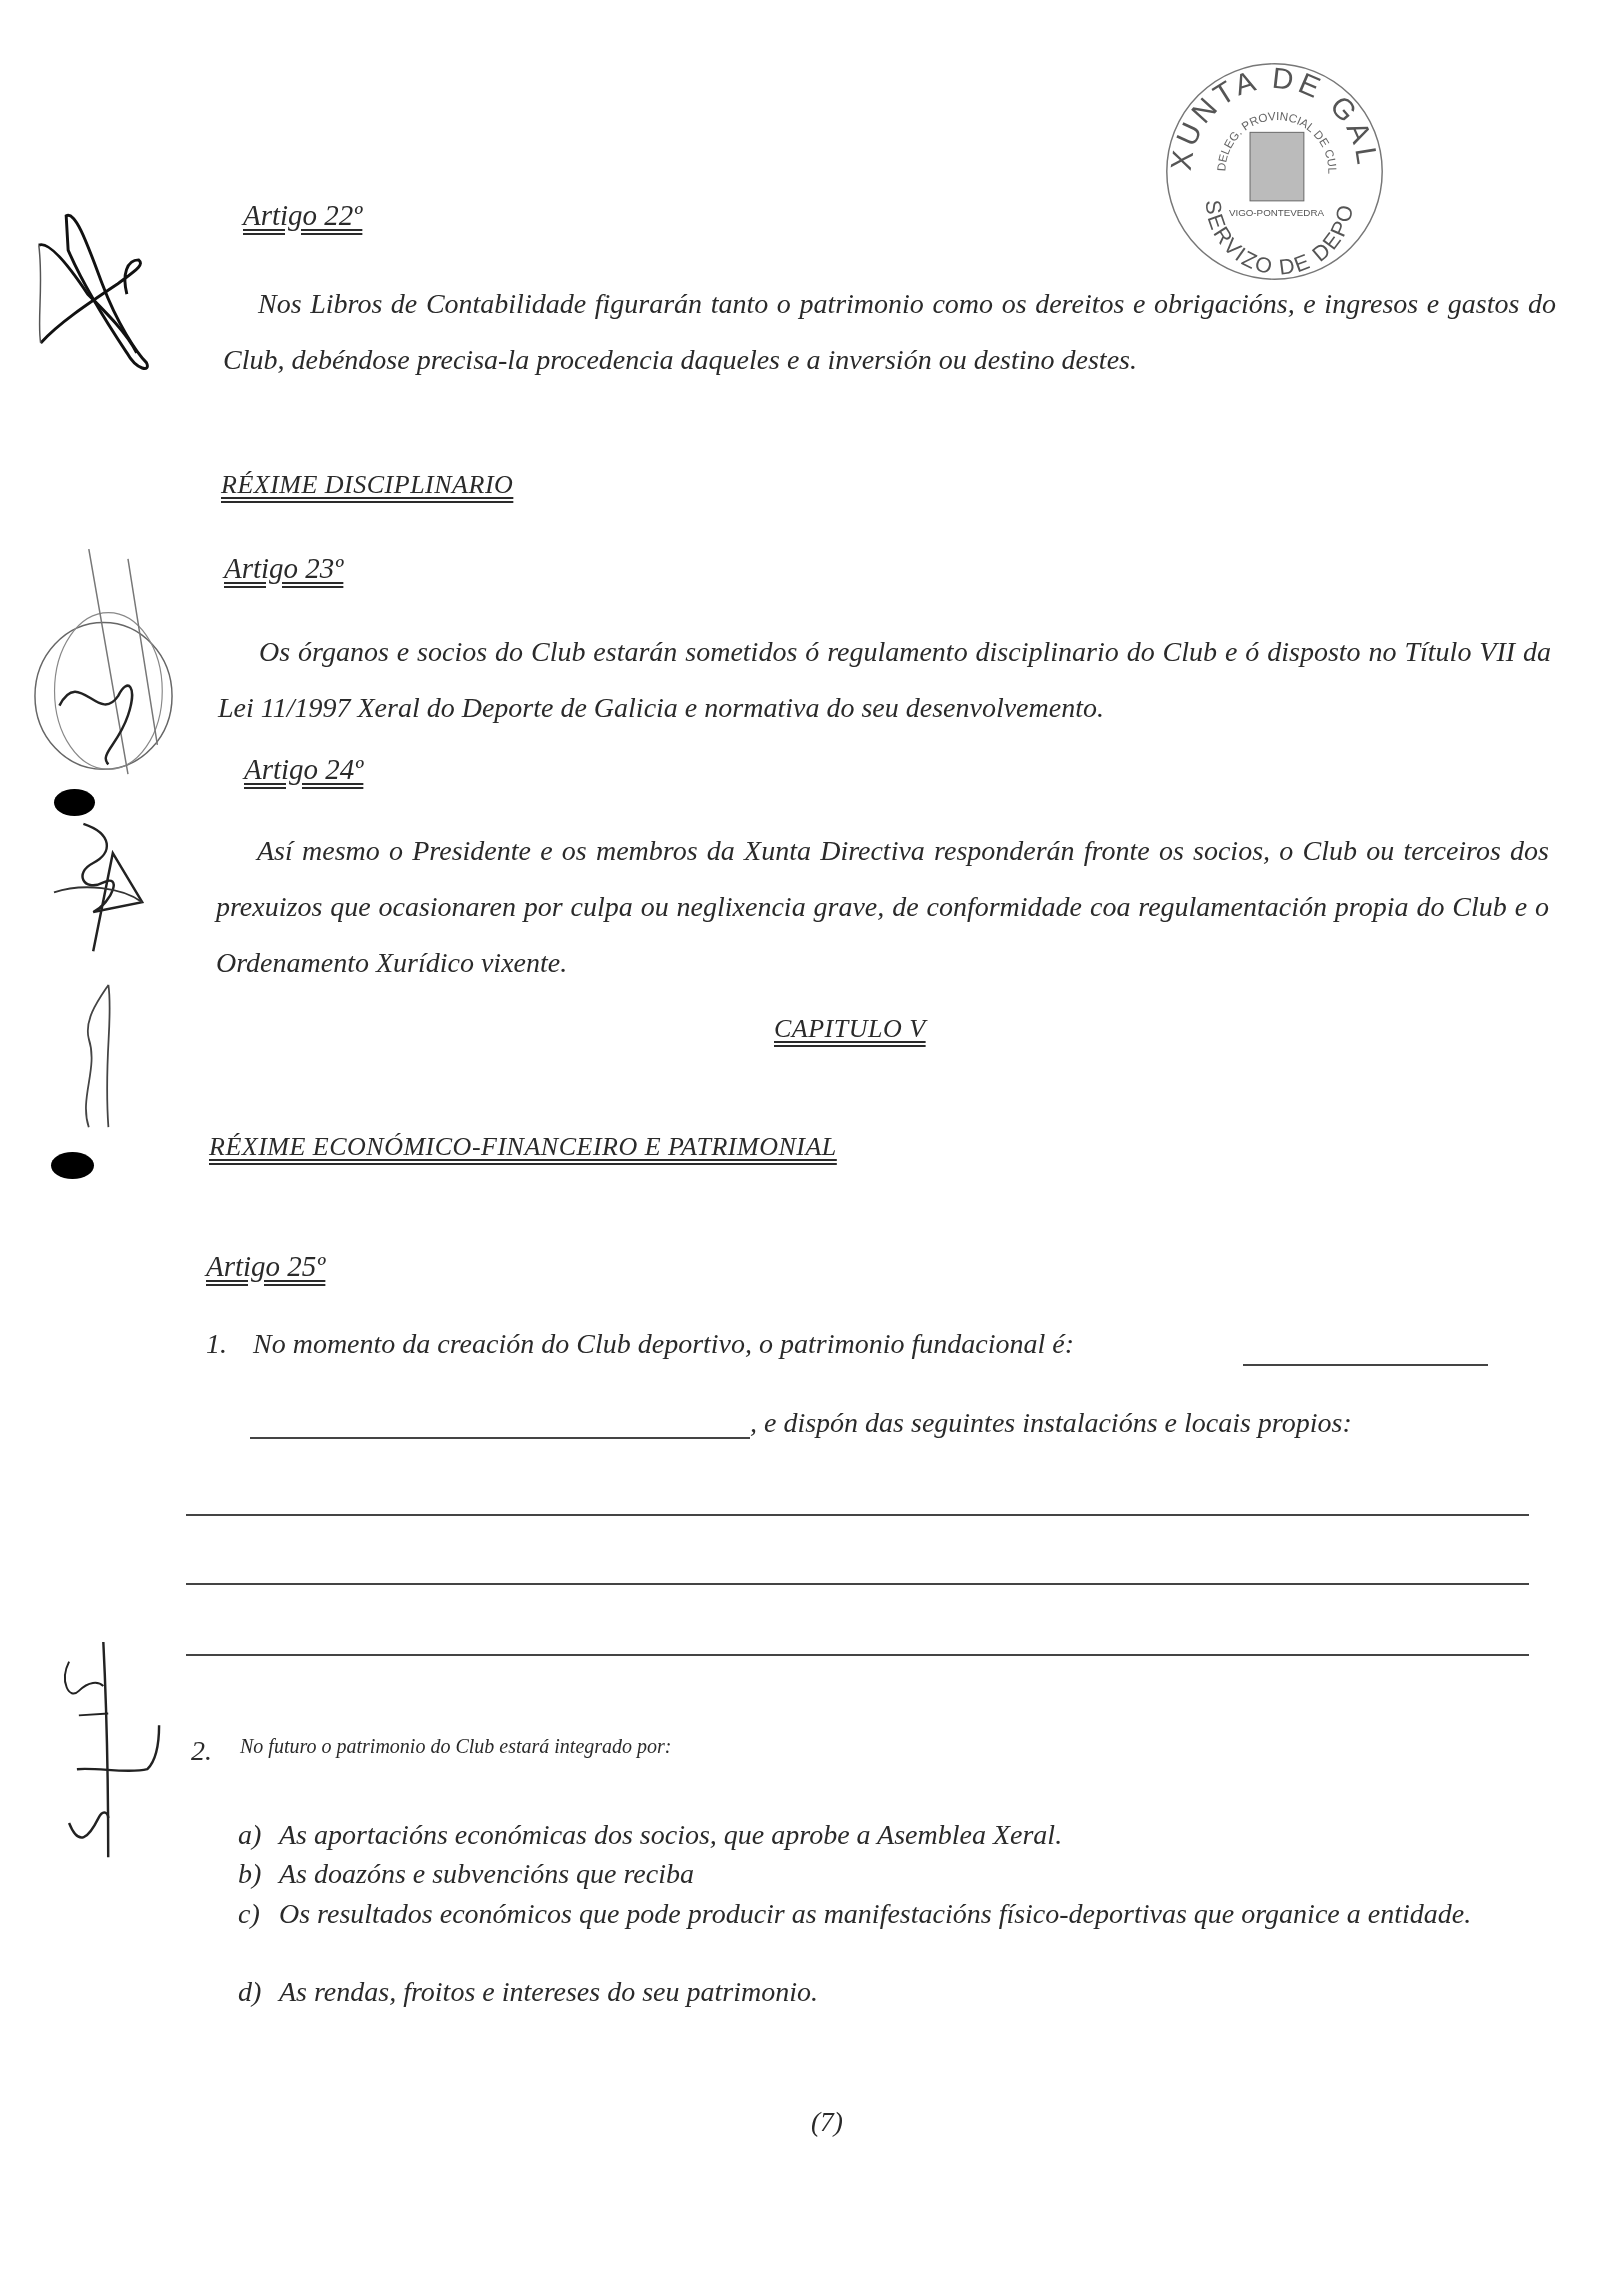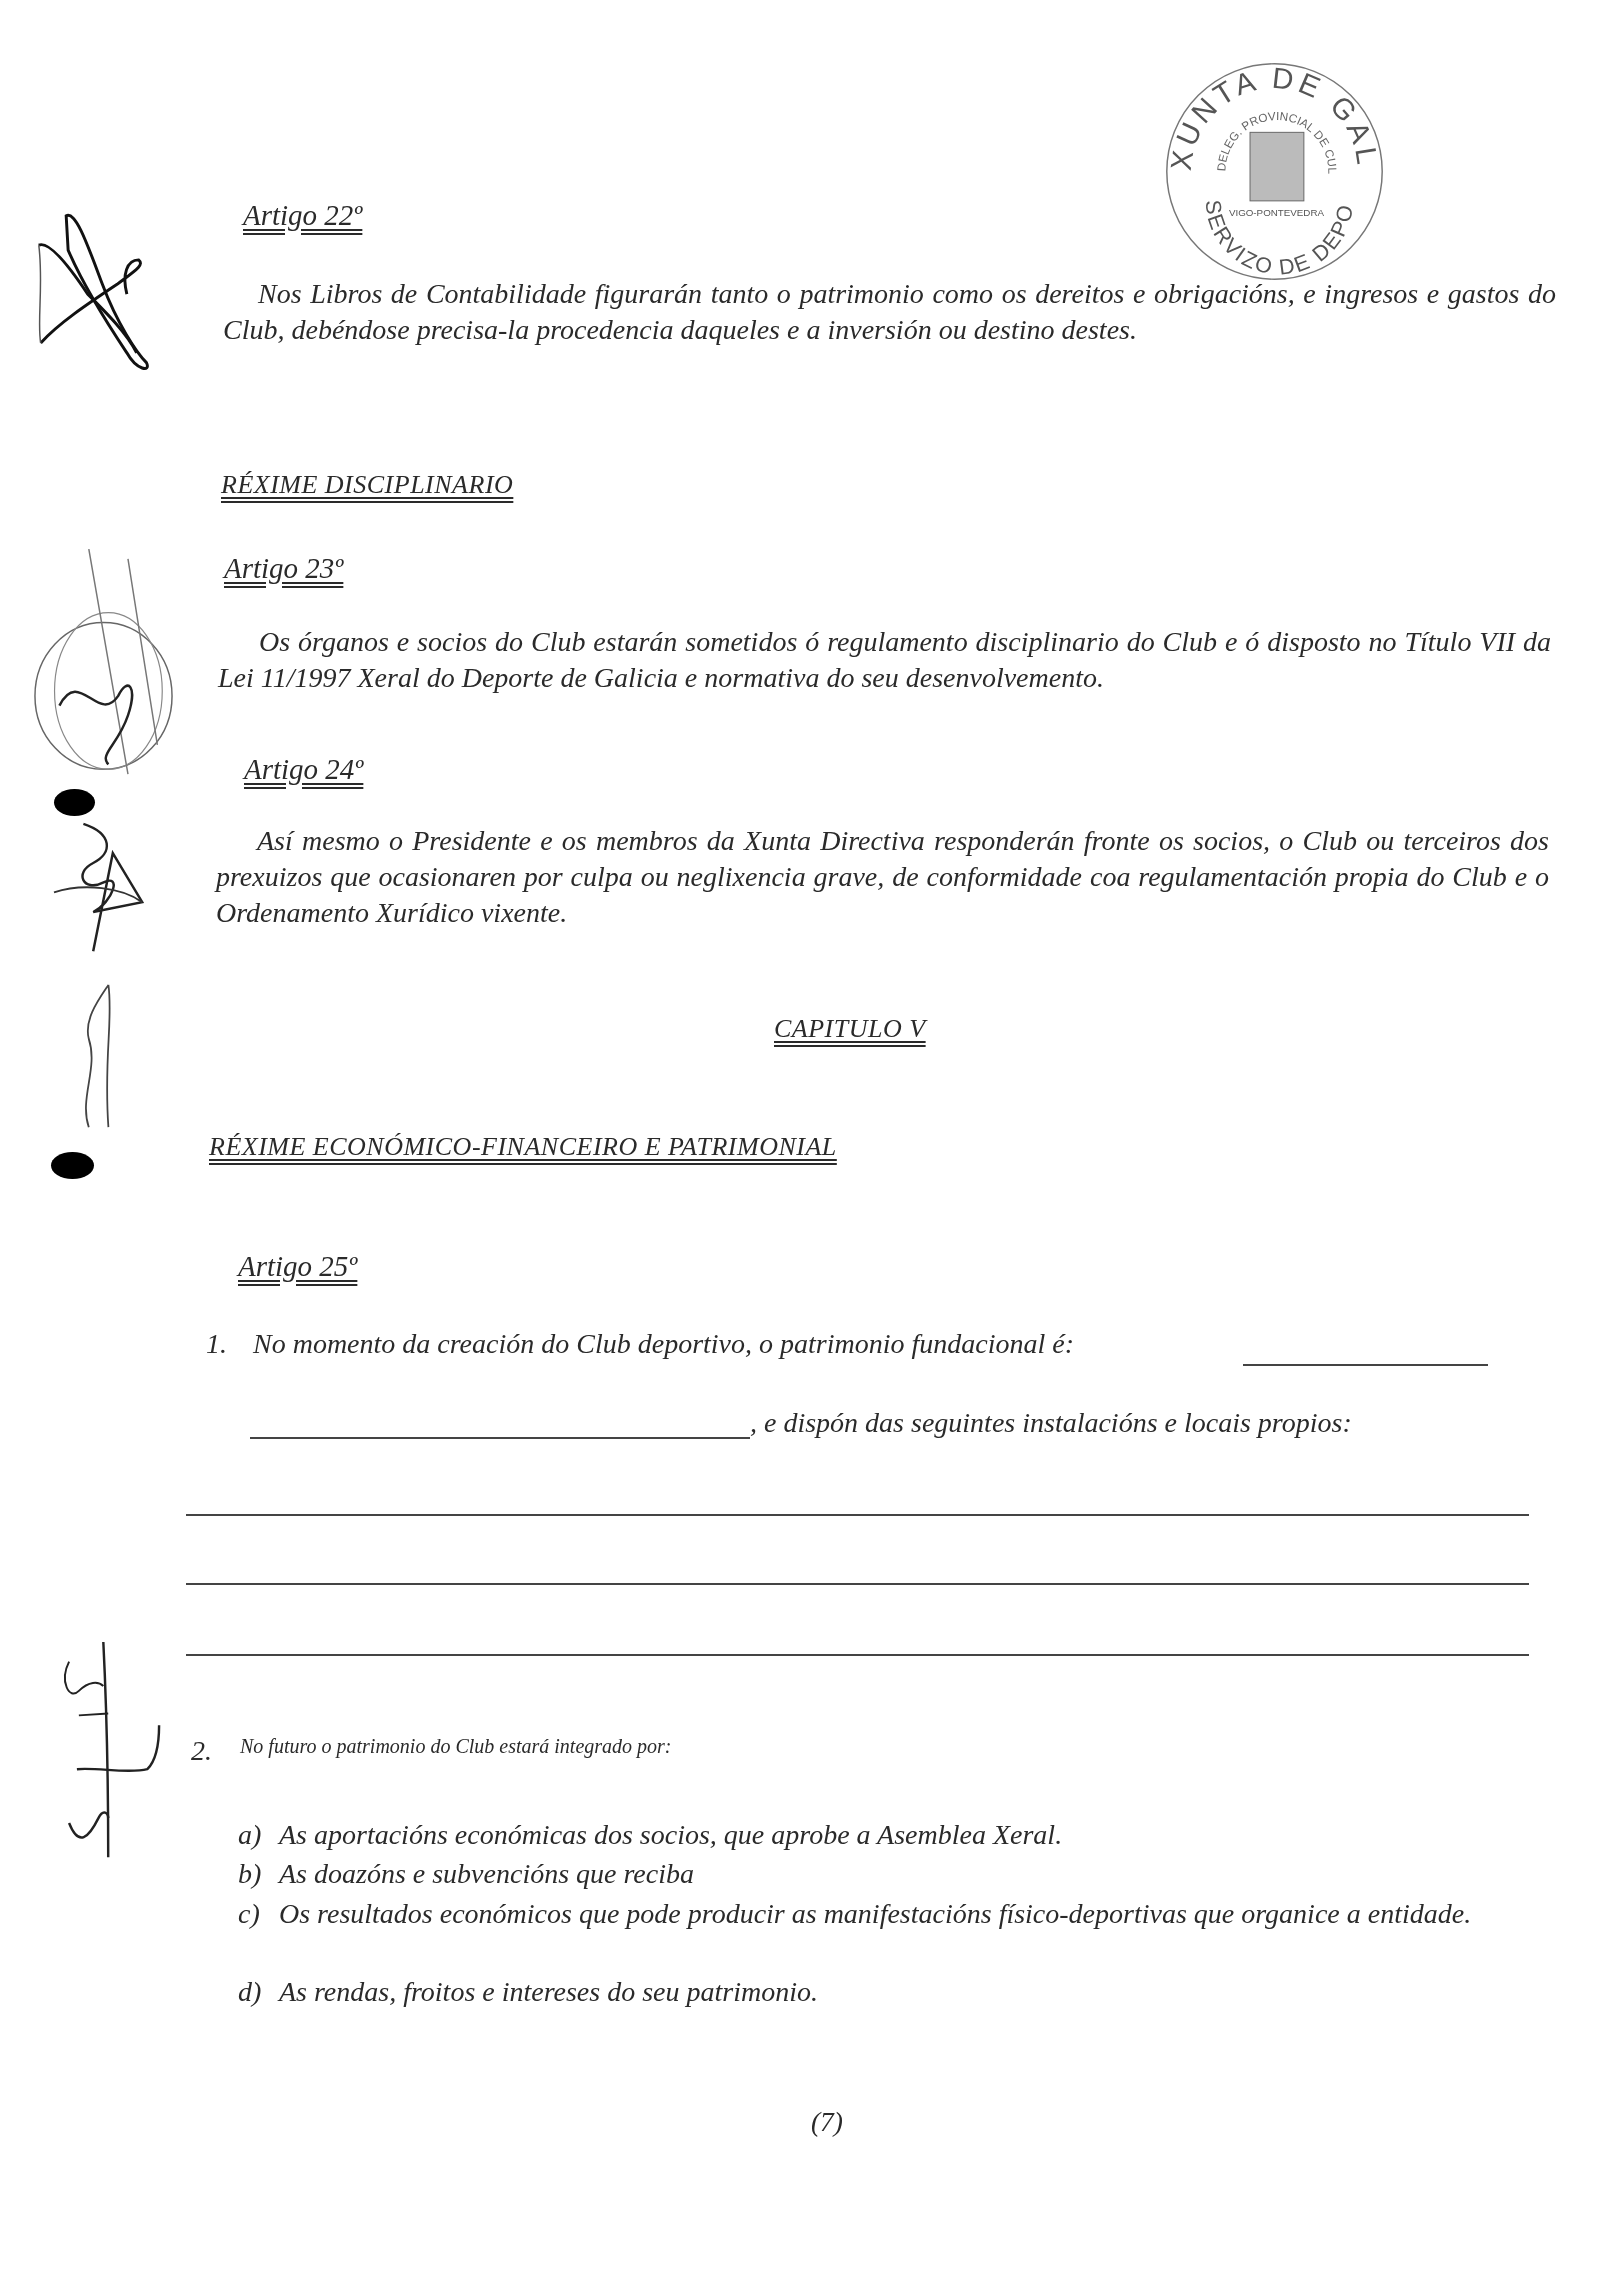--- a/index.html
+++ b/index.html
@@ -2,21 +2,21 @@
 <html><head>
 <meta charset="utf-8">
 <style>
   html, body { margin: 0; padding: 0; background: #ffffff; }
   body { width: 1621px; height: 2293px; position: relative; overflow: hidden;
          font-family: "Liberation Serif", "DejaVu Serif", serif; color: #2a2a2a; }
   .abs { position: absolute; }
   .it { font-style: italic; }
   .art-title { font-style: italic; font-size: 29px; text-decoration: underline double; text-underline-offset: 3.9px; }
   .section-title { font-style: italic; font-size: 26px; text-decoration: underline double; text-underline-offset: 3.9px; letter-spacing: 0.5px; }
-  .para { font-style: italic; font-size: 28px; line-height: 36px; text-align: justify; text-align-last: left; }
+  .para { font-style: italic; font-size: 28px; line-height: 56px; text-align: justify; text-align-last: left; }
   .blank { position: absolute; height: 0; border-top: 2px solid #444; }
   .list-item { font-style: italic; font-size: 28px; line-height: 39px; position: absolute; }
   .list-item .marker { position: absolute; left: 0; }
   .list-item .txt { display: block; margin-left: 41px; }
   .stamp { position: absolute; left: 1157px; top: 54px; width: 235px; height: 235px; }
   .margin-sig { position: absolute; }
   .page-num { font-style: italic; font-size: 27.4px; }
 </style>
 </head>
 <body>
@@ -83,21 +83,21 @@
 
 <div class="abs art-title" style="left:224px;top:552px;text-align:center;">Artigo 23º</div>
 <div class="abs para" style="left:218px;top:624px;width:1333px;text-indent:41px;">Os órganos e socios do Club estarán sometidos ó regulamento disciplinario do Club e ó disposto no Título VII da Lei 11/1997 Xeral do Deporte de Galicia e normativa do seu desenvolvemento.</div>
 
 <div class="abs art-title" style="left:216px;top:753px;margin-left:28px;">Artigo 24º</div>
 <div class="abs para" style="left:216px;top:823px;width:1333px;text-indent:41px;">Así mesmo o Presidente e os membros da Xunta Directiva responderán fronte os socios, o Club ou terceiros dos prexuizos que ocasionaren por culpa ou neglixencia grave, de conformidade coa regulamentación propia do Club e o Ordenamento Xurídico vixente.</div>
 
 <div class="abs section-title" style="left:774px;top:1014px;">CAPITULO V</div>
 <div class="abs section-title" style="left:209px;top:1132px;">RÉXIME ECONÓMICO-FINANCEIRO E PATRIMONIAL</div>
 
-<div class="abs art-title" style="left:206px;top:1250px;margin-left:32px;">Artigo 25º</div>
+<div class="abs art-title" style="left:206px;top:1250px;">Artigo 25º</div>
 
 <div class="abs it" style="left:206px;top:1328px;font-size:28px;">1.</div>
 <div class="abs it" style="left:253px;top:1328px;font-size:28px;">No momento da creación do Club deportivo, o patrimonio fundacional é:</div>
 <div class="blank" style="left:1243px;top:1364px;width:245px;"></div>
 
 <div class="blank" style="left:250px;top:1437px;width:500px;"></div>
 <div class="abs it" style="left:750px;top:1407px;font-size:28px;font-style:italic;">, e dispón das seguintes instalacións e locais propios:</div>
 
 <div class="blank" style="left:186px;top:1514px;width:1343px;"></div>
 <div class="blank" style="left:186px;top:1583px;width:1343px;"></div>

